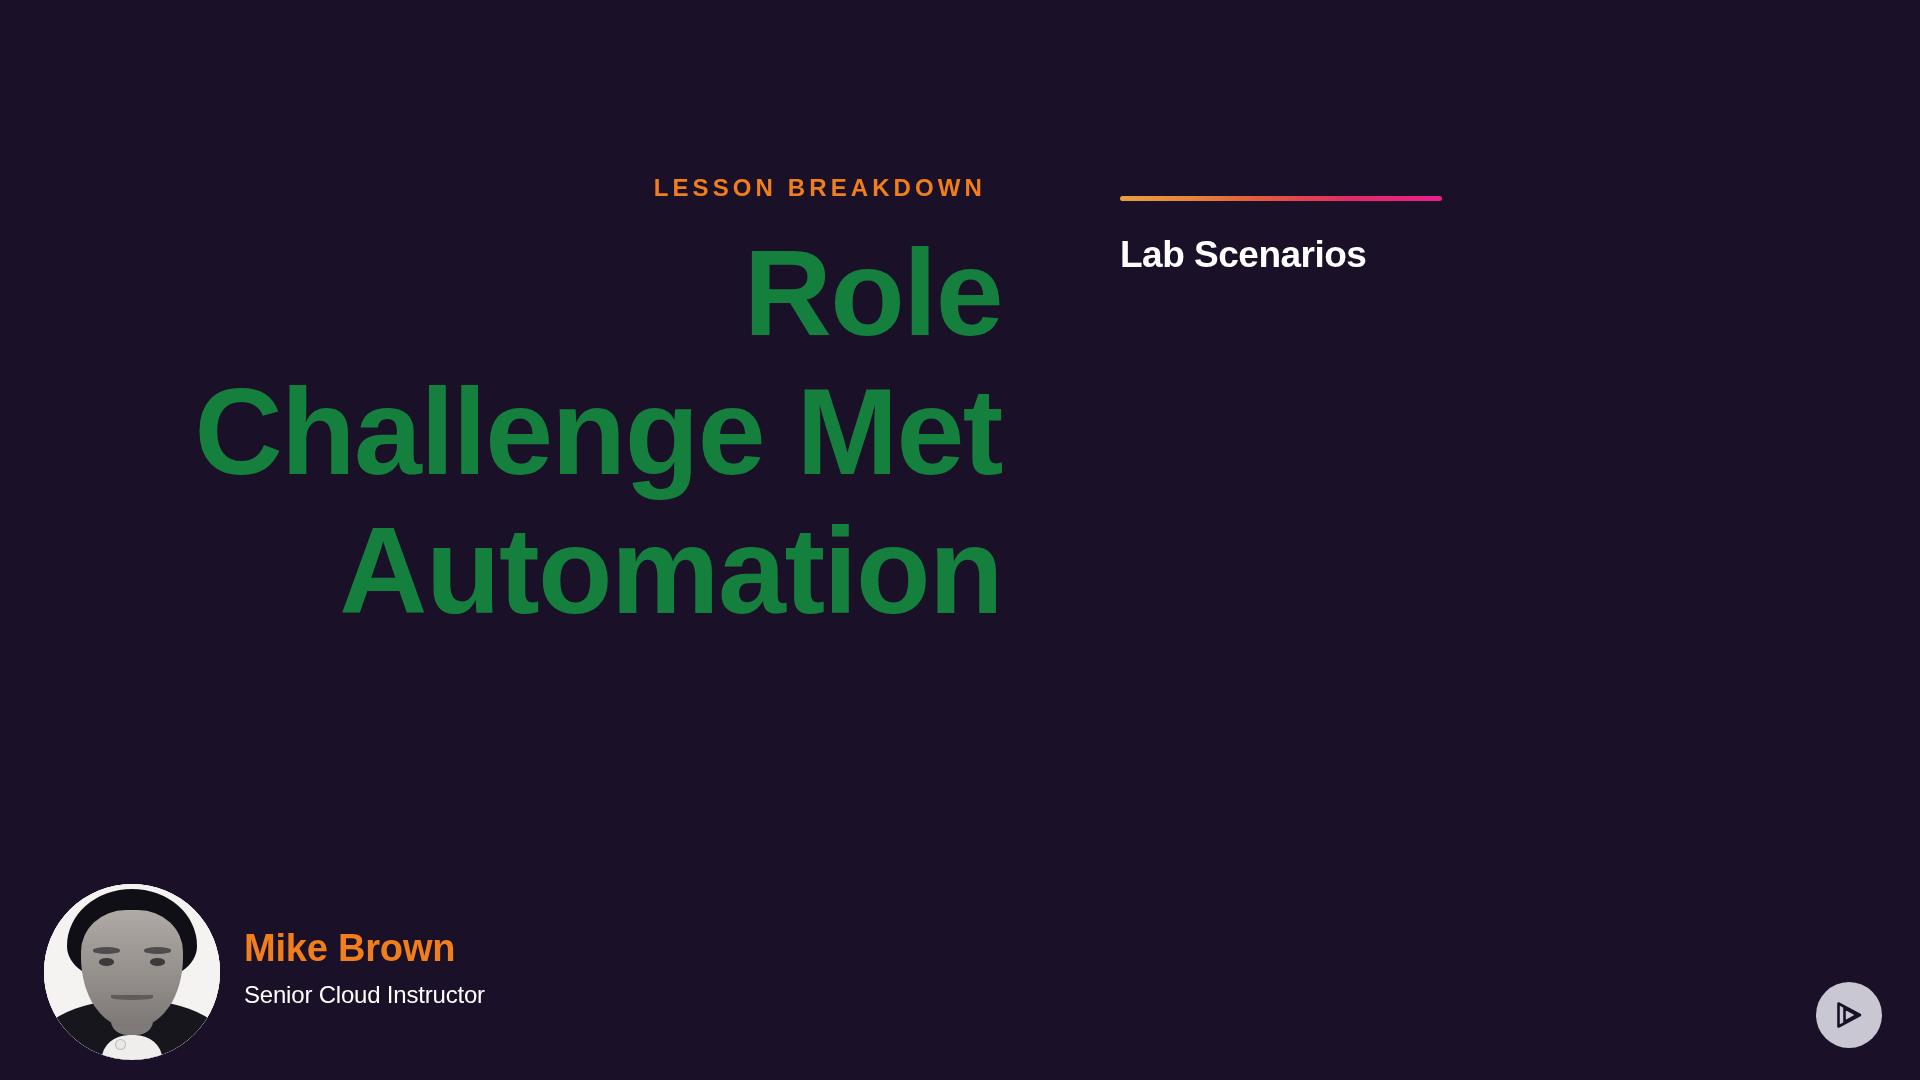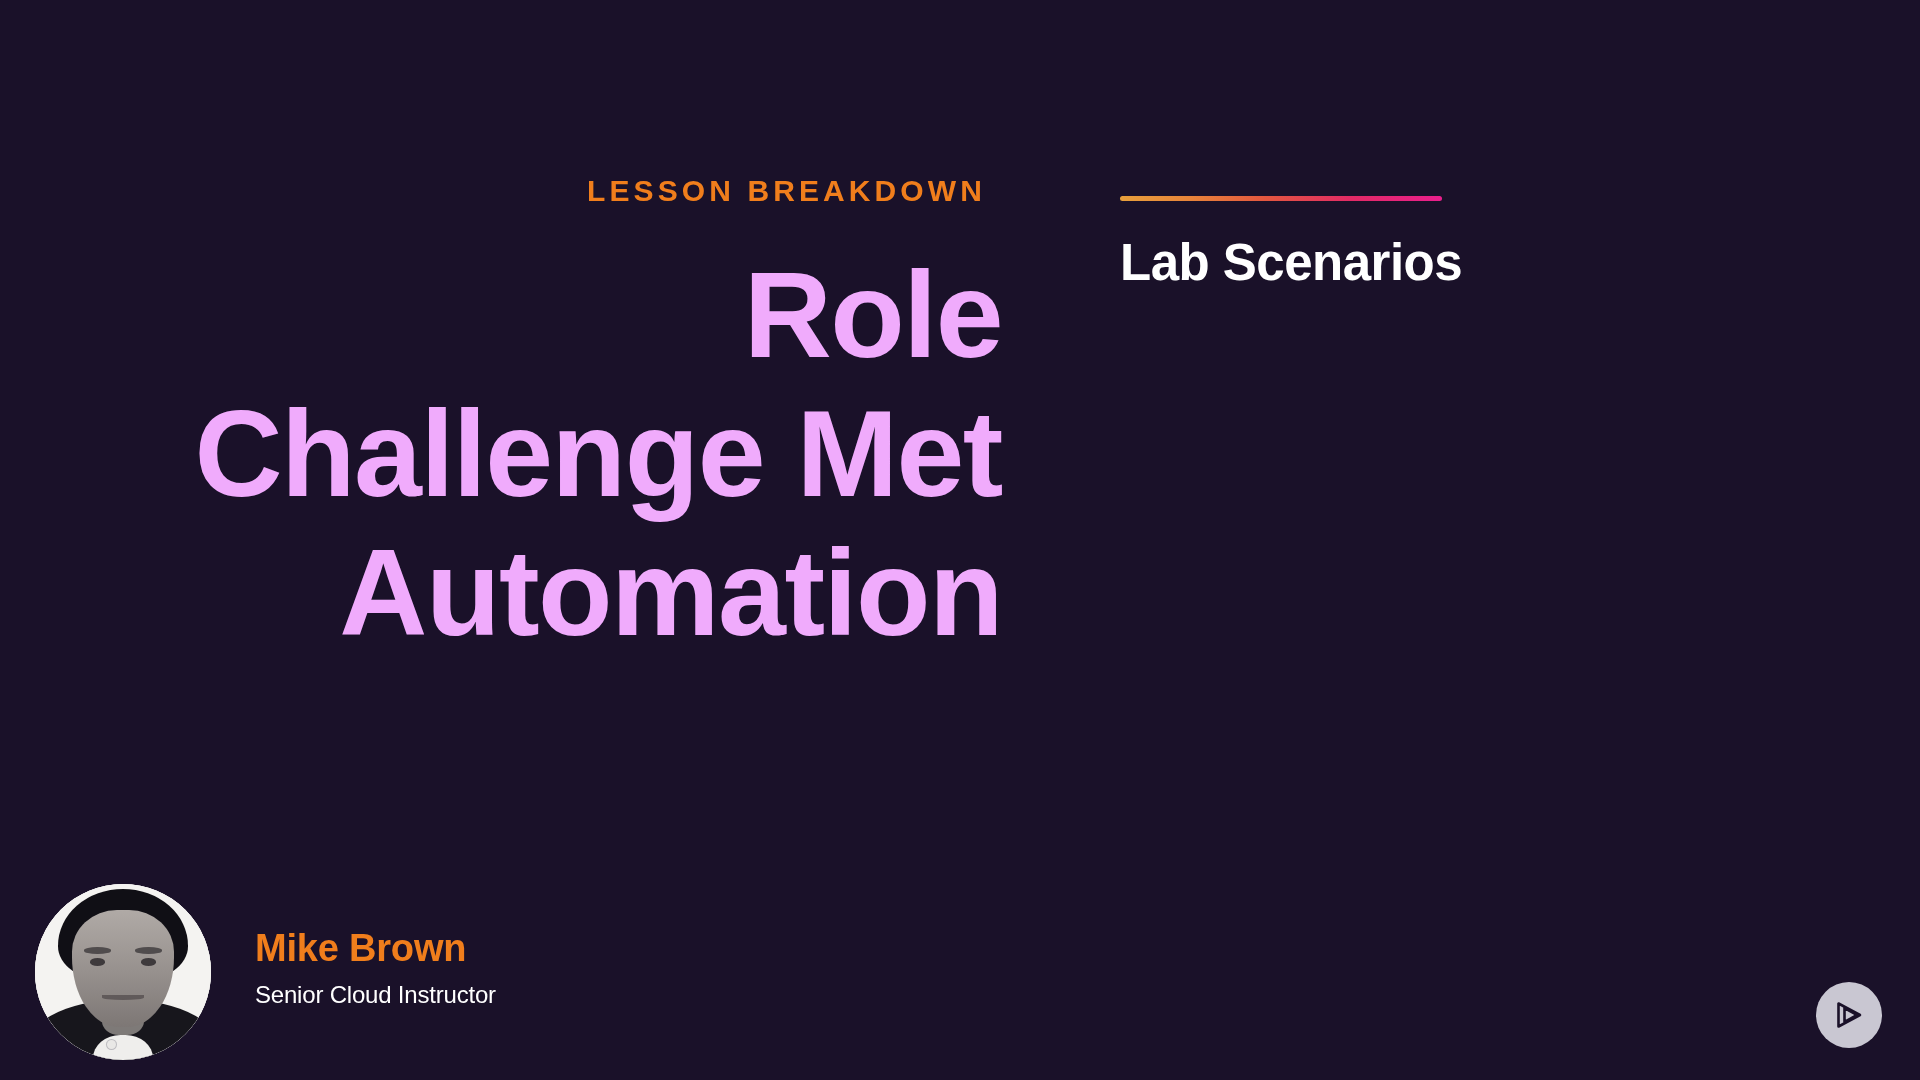--- a/index.html
+++ b/index.html
@@ -26,34 +26,34 @@
   
   #title-block {
     position:absolute;
     left:0;
     top:176px;
     width:1002px;
     text-align:right;
   }
 
   #eyebrow {
-    font-size:30px;
+    font-size:24px;
     font-weight:700;
     letter-spacing:4.1px;
     color:#f07e1c;
     text-transform:uppercase;
     line-height:1;
     padding-right:16px;
   }
 
   #headline {
-    margin-top:40px;
+    margin-top:24px;
     font-size:122px;
     font-weight:700;
-    color:#f0abfc;
+    color:#15803d;
     line-height:1.14;
     letter-spacing:-1.5px;
   }
 
   #headline .hl-line { display:block; white-space:nowrap; }
 
   
   #right-col {
     position:absolute;
     left:1120px;
@@ -68,38 +68,38 @@
     background:linear-gradient(90deg,
         #e8a03c 0%,
         #e8843a 22%,
         #e3573f 45%,
         #e22a66 72%,
         #ea1f8d 100%);
   }
 
   #right-heading {
     margin-top:34px;
-    font-size:51px;
+    font-size:37px;
     font-weight:700;
     color:#ffffff;
     letter-spacing:-0.5px;
     line-height:1.1;
     white-space:nowrap;
   }
 
   #right-body { margin-top:26px; }
 
   
   #presenter {
     position:absolute;
-    left:35px;
+    left:44px;
     bottom:20px;
     display:flex;
     align-items:center;
-    gap:44px;
+    gap:24px;
   }
 
   #avatar {
     width:176px; height:176px;
     border-radius:50%;
     overflow:hidden;
     flex:0 0 auto;
     background:#f2f1ef;
     position:relative;
   }

